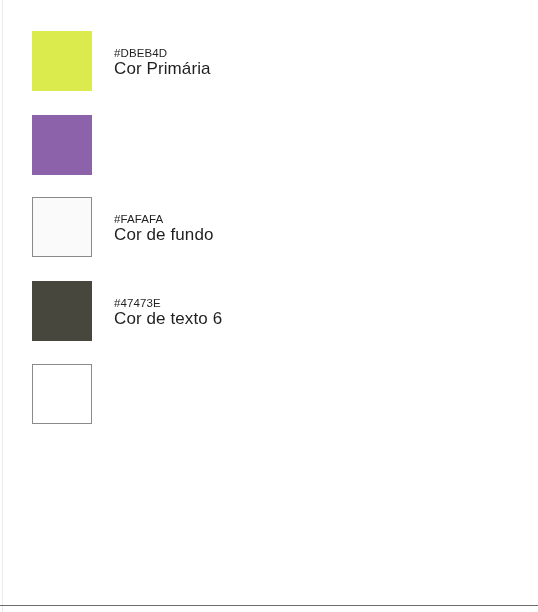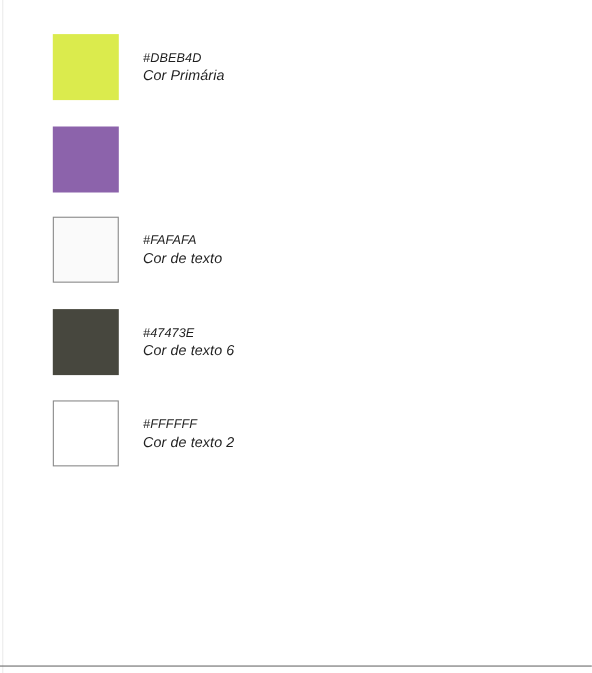--- a/index.html
+++ b/index.html
@@ -35,25 +35,24 @@
 
   .palette {
     position: absolute;
     left: 0;
     top: 0;
     width: 538px;
   }
 
   .swatch-row {
     position: absolute;
-    left: 48px;
+    left: 32px;
     height: 60px;
     display: flex;
     align-items: center;
-    font-style: italic;
   }
   .swatch-row[data-row="0"] { top: 31px; }
   .swatch-row[data-row="1"] { top: 115px; }
   .swatch-row[data-row="2"] { top: 197px; }
   .swatch-row[data-row="3"] { top: 281px; }
   .swatch-row[data-row="4"] { top: 364px; }
 
   .swatch-chip {
     width: 60px;
     height: 60px;
@@ -71,21 +70,21 @@
     justify-content: center;
     line-height: 15px;
   }
   .swatch-hex {
     font-size: 11.5px;
     color: #1f1f1f;
     letter-spacing: 0.1px;
     white-space: nowrap;
   }
   .swatch-label {
-    font-size: 13px;
+    font-size: 17px;
     color: #1f1f1f;
     letter-spacing: 0.1px;
     white-space: nowrap;
     text-align: center;
   }
   
   .swatch-row[data-row="1"] .swatch-hex,
   .swatch-row[data-row="1"] .swatch-label {
     color: #4a4a4a;
     font-weight: 600;
@@ -108,33 +107,29 @@
   </div>
 
   <div class="swatch-row" data-row="1">
     <div class="swatch-chip" style="background-color: rgb(140, 99, 171);"></div>
   </div>
 
   <div class="swatch-row" data-row="2">
     <div class="swatch-chip bordered" style="background-color: rgb(250, 250, 250);"></div>
     <div class="swatch-text">
       <span class="swatch-hex">#FAFAFA</span>
-      <span class="swatch-label">Cor de texto</span>
+      <span class="swatch-label">Cor de fundo</span>
     </div>
   </div>
 
   <div class="swatch-row" data-row="3">
     <div class="swatch-chip" style="background-color: rgb(71, 71, 62);"></div>
     <div class="swatch-text">
       <span class="swatch-hex">#47473E</span>
       <span class="swatch-label">Cor de texto 6</span>
     </div>
   </div>
 
   <div class="swatch-row" data-row="4">
     <div class="swatch-chip bordered" style="background-color: rgb(255, 255, 255);"></div>
-    <div class="swatch-text">
-      <span class="swatch-hex">#FFFFFF</span>
-      <span class="swatch-label">Cor de texto 2</span>
-    </div>
   </div>
 
 </div>
 
 </body></html>

